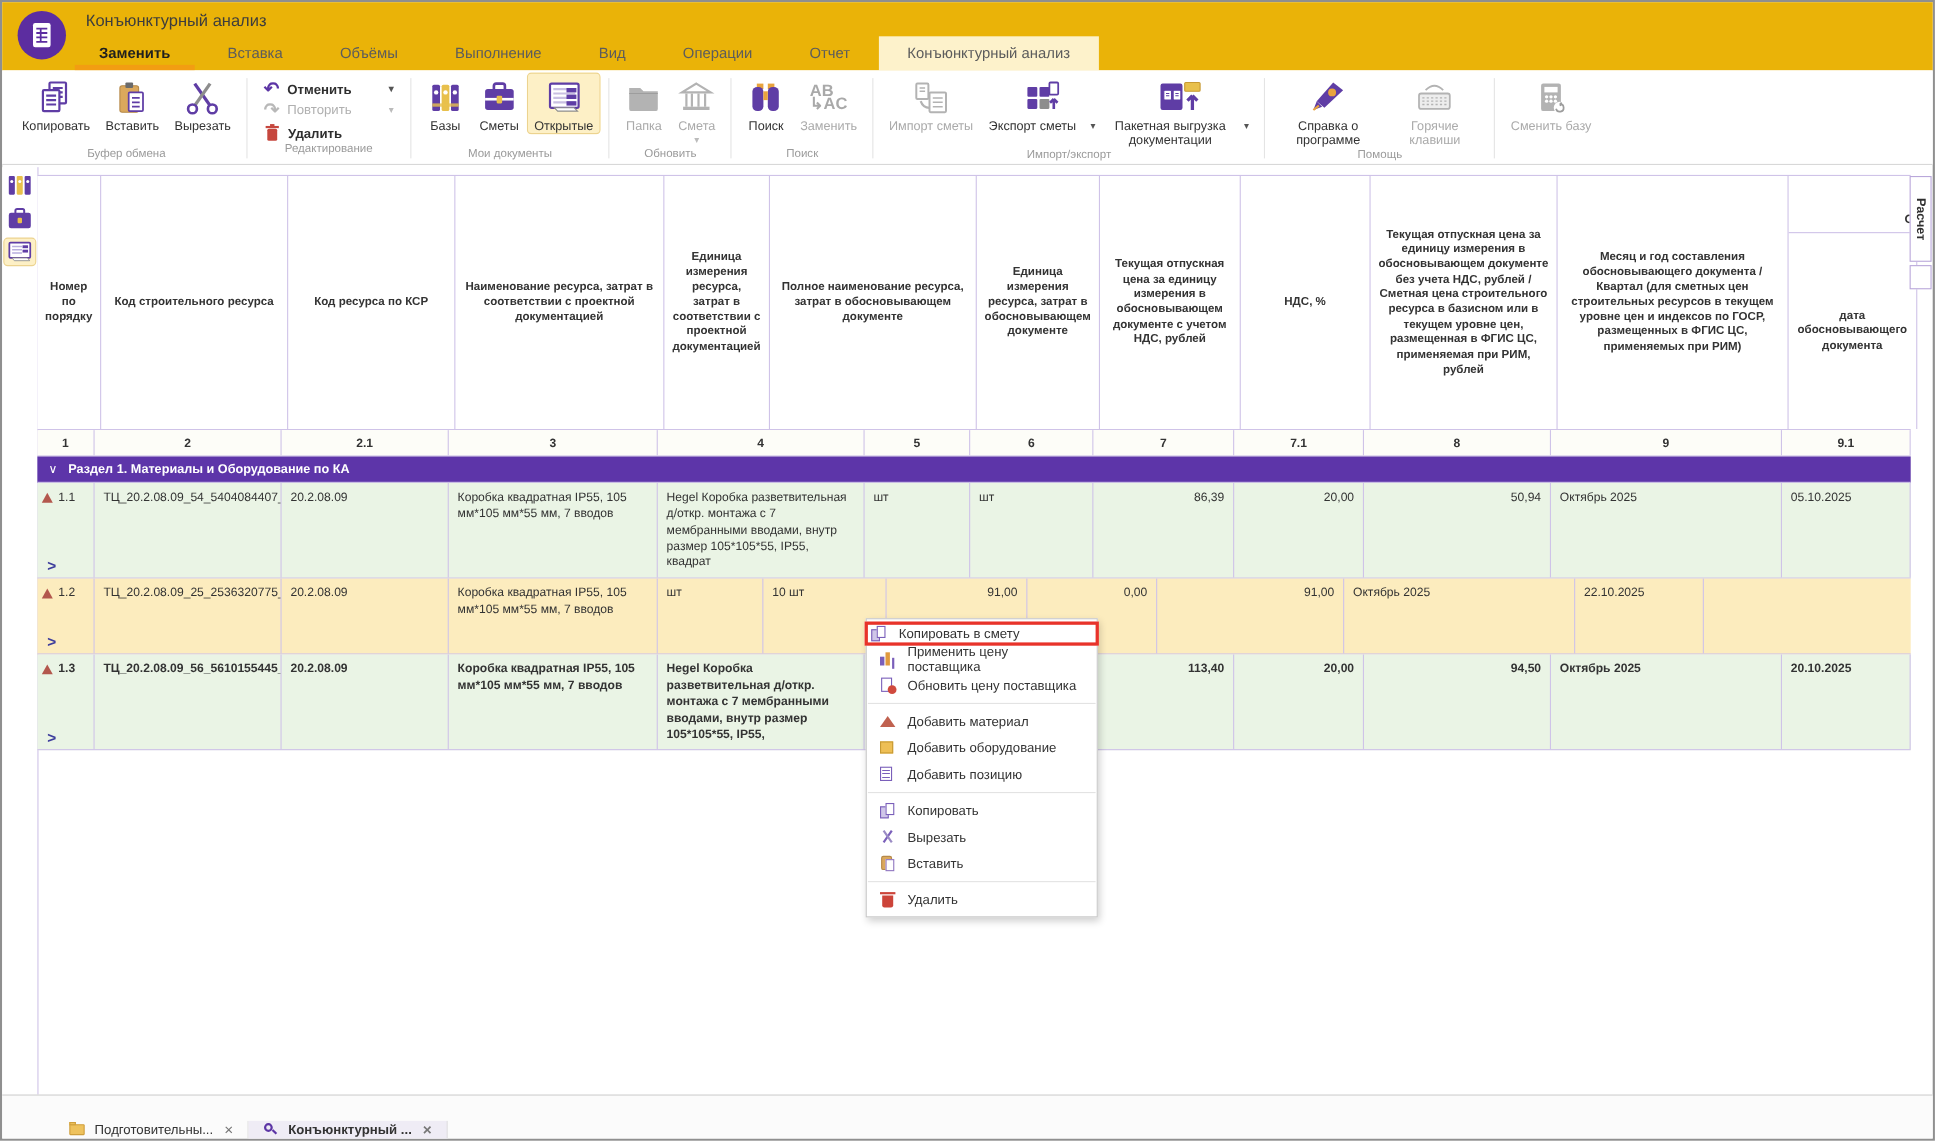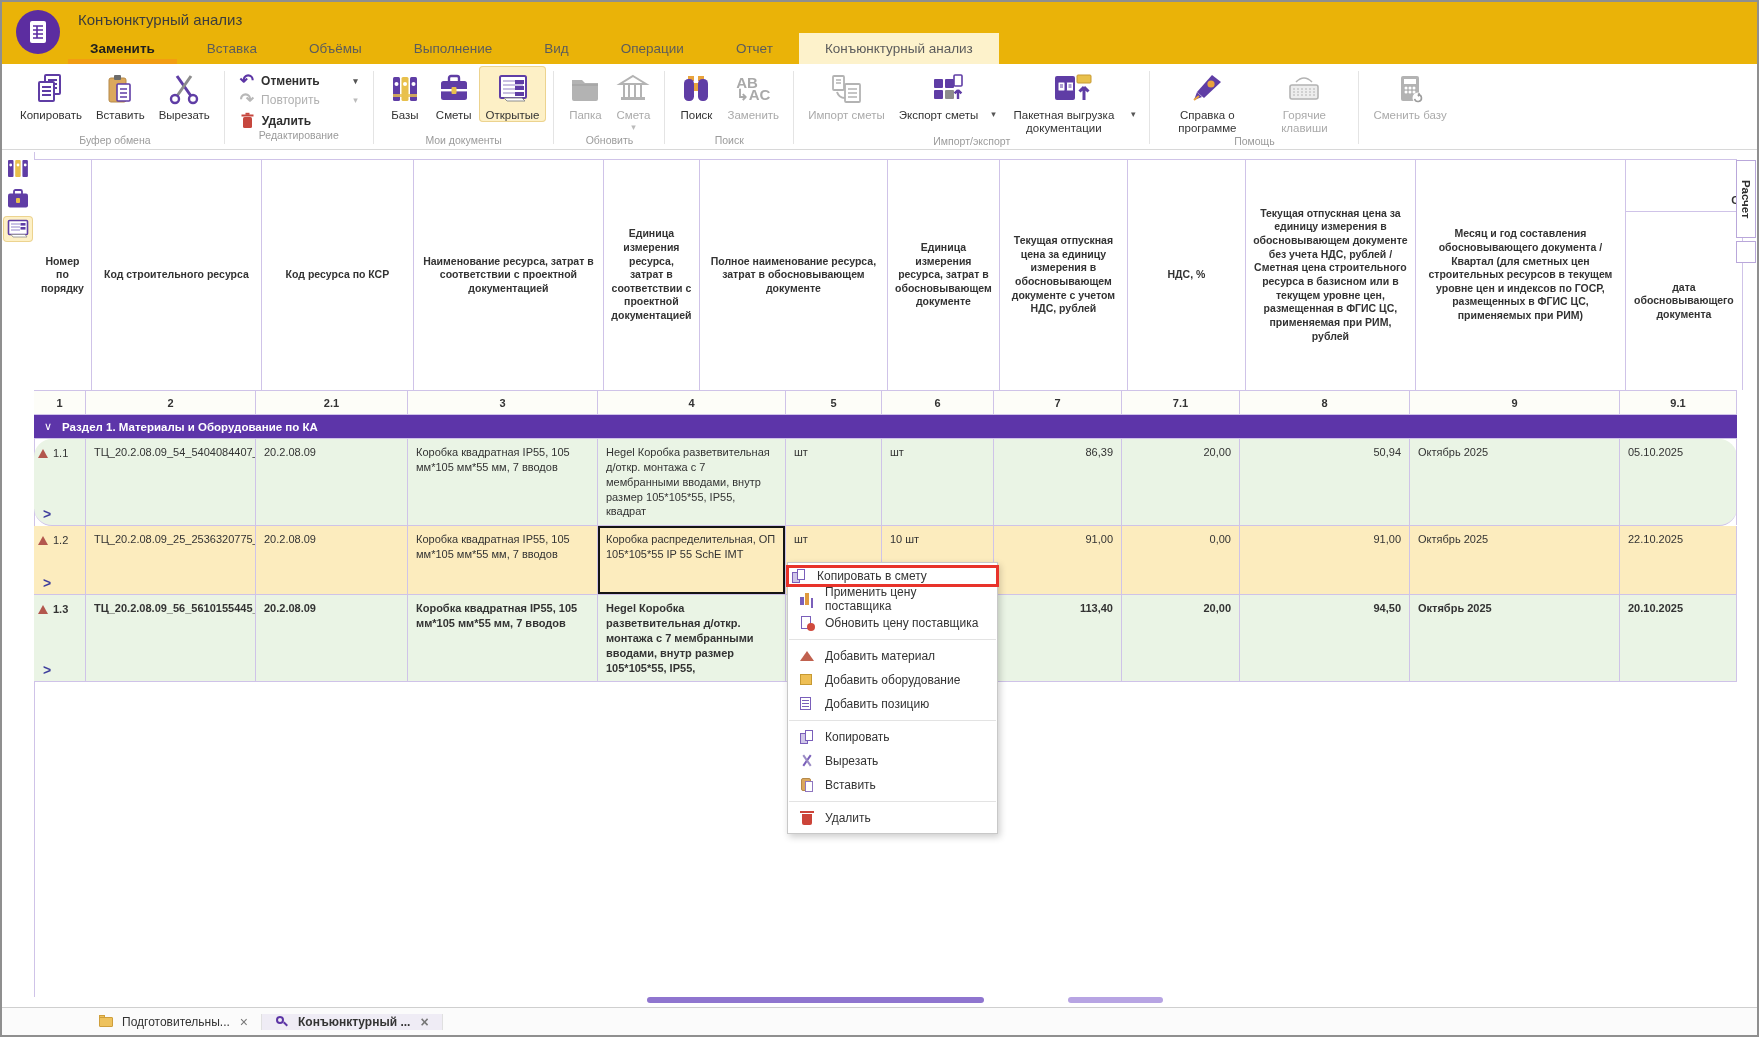--- a/index.html
+++ b/index.html
@@ -84,21 +84,21 @@
   .ic-cut::before{content:"";position:absolute;left:7px;top:1px;width:2px;height:13px;background:#7a5fba;transform:rotate(35deg)}
   .ic-cut::after{content:"";position:absolute;left:7px;top:1px;width:2px;height:13px;background:#9a8bc4;transform:rotate(-35deg)}
   .ic-paste::before{content:"";position:absolute;left:2px;top:1px;width:10px;height:13px;background:#dba85c;border:1px solid #b5894a;border-radius:2px;box-sizing:border-box}
   .ic-paste::after{content:"";position:absolute;left:6px;top:4px;width:8px;height:11px;background:#fff;border:1px solid #8f76c0;box-sizing:border-box}
   .ic-trash::before{content:"";position:absolute;left:3px;top:4px;width:10px;height:11px;background:#cc4439;border-radius:0 0 2px 2px}
   .ic-trash::after{content:"";position:absolute;left:1px;top:1px;width:14px;height:2px;background:#cc4439}
   
   .hthumb{position:absolute;top:995px;height:6px;border-radius:3px;background:#8f75cf}
   #thumbA{left:645px;width:337px}
   #thumbB{left:1066px;width:95px;background:#b7a4e3}
-  .tabbar{position:absolute;left:0;bottom:0;width:100%;height:28px;border-top:1px solid #cfcfcf;background:#fbfbfb;display:flex;align-items:center;padding-left:84px;box-sizing:border-box}
+  .tabbar{position:absolute;left:0;bottom:0;width:100%;height:40px;border-top:1px solid #cfcfcf;background:#fbfbfb;display:flex;align-items:flex-end;padding-left:48px;box-sizing:border-box}
   .btab{display:flex;align-items:center;gap:8px;padding:0 13px;border-right:1px solid #e0e0e0;font-size:12px;color:#333;white-space:nowrap}
   .btab.active{background:#efecf5;font-weight:bold}
   .btabclose{color:#777;font-size:14px;margin-left:2px}
   .btabicon{width:15px;height:14px;position:relative;display:inline-block;flex:0 0 15px}
   .ic-folder-tab::before{content:"";position:absolute;left:0;top:2px;width:14px;height:10px;background:#eec25d;border:1px solid #cf9f3c;border-radius:1px;box-sizing:border-box}
   .ic-folder-tab::after{content:"";position:absolute;left:0;top:0;width:6px;height:3px;background:#eec25d;border:1px solid #cf9f3c;box-sizing:border-box}
   .ic-search-tab::before{content:"";position:absolute;left:1px;top:1px;width:8px;height:8px;border:2px solid #5c35a5;border-radius:50%;box-sizing:border-box}
   .ic-search-tab::after{content:"";position:absolute;left:8px;top:8px;width:5px;height:2px;background:#5c35a5;transform:rotate(45deg)}
 </style>
 </head>
@@ -450,40 +450,39 @@
       <div class="ncell c8">7.1</div>
       <div class="ncell c9">8</div>
       <div class="ncell c10">9</div>
       <div class="ncell c11">9.1</div>
     </div>
   <div class="secrow">
     <span class="secchev">∨</span>
     <span>Раздел 1. Материалы и Оборудование по КА</span>
   </div>
   <div id="rows">
-      <div class="trow tone-green" style="min-height: 67px; border-radius: 18px;">
+      <div class="trow tone-green" style="min-height: 67px;">
         <div class="tcell c0 num-cell"><span class="warn"></span><span class="rownum">1.1</span><span class="chev">&gt;</span></div>
         <div class="tcell c1">ТЦ_20.2.08.09_54_5404084407_05.10.2025_01_1.1</div>
         <div class="tcell c2">20.2.08.09</div>
         <div class="tcell c3">Коробка квадратная IP55, 105 мм*105 мм*55 мм, 7 вводов</div>
         <div class="tcell c4">Hegel Коробка разветвительная д/откр. монтажа с 7 мембранными вводами, внутр размер 105*105*55, IP55, квадрат</div>
         <div class="tcell c5">шт</div>
         <div class="tcell c6">шт</div>
         <div class="tcell c7 ar">86,39</div>
         <div class="tcell c8 ar">20,00</div>
         <div class="tcell c9 ar">50,94</div>
         <div class="tcell c10">Октябрь 2025</div>
         <div class="tcell c11">05.10.2025</div>
       </div>
       <div class="trow tone-yellow" style="min-height: 68px;">
         <div class="tcell c0 num-cell"><span class="warn"></span><span class="rownum">1.2</span><span class="chev">&gt;</span></div>
         <div class="tcell c1">ТЦ_20.2.08.09_25_2536320775_22.10.2025_01_1.2</div>
         <div class="tcell c2">20.2.08.09</div>
         <div class="tcell c3">Коробка квадратная IP55, 105 мм*105 мм*55 мм, 7 вводов</div>
-        <div class="tcell c4 selcell">Коробка распределительная, ОП 105*105*55 IP 55 SchE IMT</div>
         <div class="tcell c5">шт</div>
         <div class="tcell c6">10 шт</div>
         <div class="tcell c7 ar">91,00</div>
         <div class="tcell c8 ar">0,00</div>
         <div class="tcell c9 ar">91,00</div>
         <div class="tcell c10">Октябрь 2025</div>
         <div class="tcell c11">22.10.2025</div>
       </div>
       <div class="trow tone-green bold" style="min-height: 75px;">
         <div class="tcell c0 num-cell"><span class="warn"></span><span class="rownum">1.3</span><span class="chev">&gt;</span></div>

